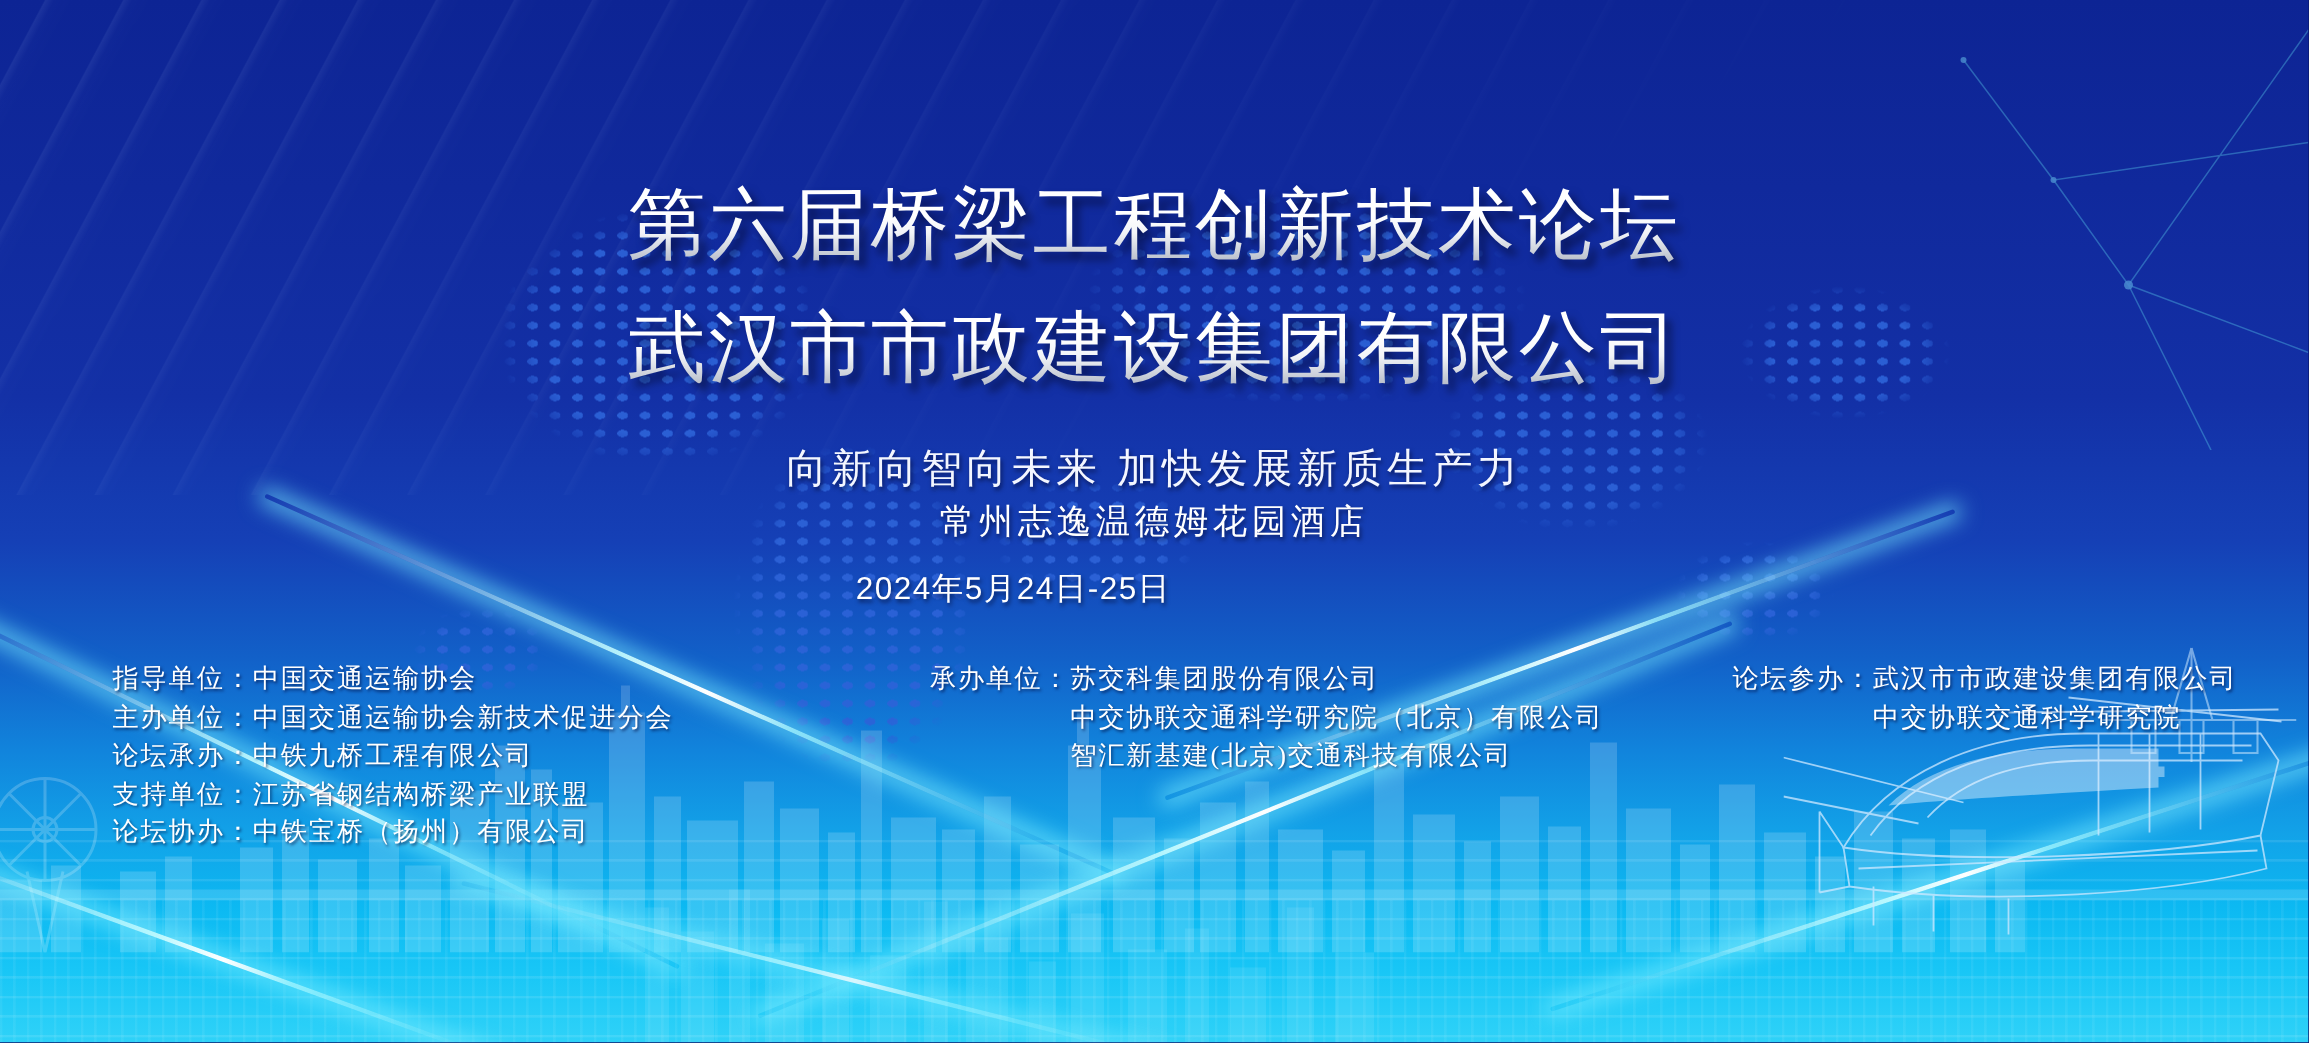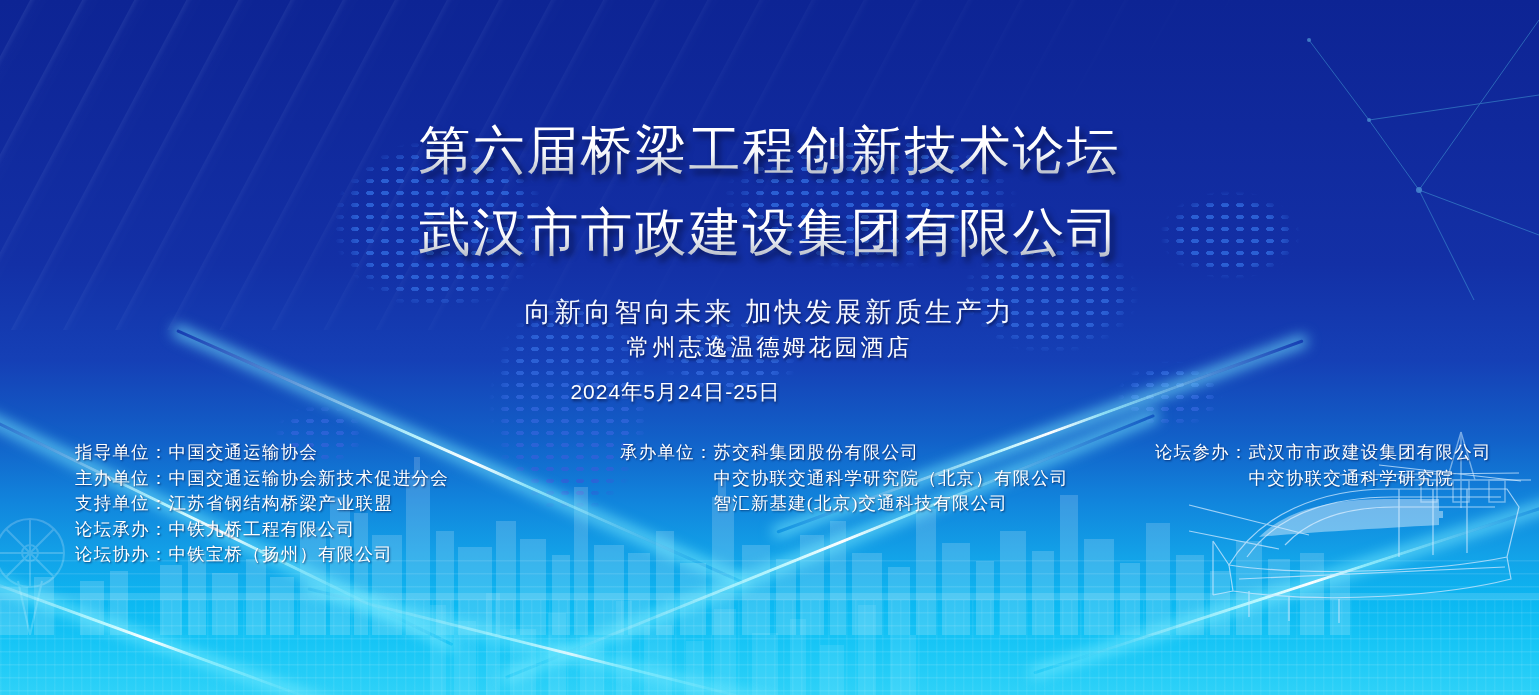--- a/index.html
+++ b/index.html
@@ -304,28 +304,28 @@
     <div class="col col-left">
       <div class="srow">
         <span class="slabel">指导单位：</span>
         <span class="sval">中国交通运输协会</span>
       </div>
       <div class="srow">
         <span class="slabel">主办单位：</span>
         <span class="sval">中国交通运输协会新技术促进分会</span>
       </div>
       <div class="srow">
+        <span class="slabel">论坛承办：</span>
+        <span class="sval">中铁九桥工程有限公司</span>
+      </div>
+      <div class="srow">
         <span class="slabel">支持单位：</span>
         <span class="sval">江苏省钢结构桥梁产业联盟</span>
       </div>
       <div class="srow">
-        <span class="slabel">论坛承办：</span>
-        <span class="sval">中铁九桥工程有限公司</span>
-      </div>
-      <div class="srow">
         <span class="slabel">论坛协办：</span>
         <span class="sval">中铁宝桥（扬州）有限公司</span>
       </div>
     </div>
 
     <div class="col col-mid">
       <div class="srow">
         <span class="slabel">承办单位：</span>
         <span class="sval">苏交科集团股份有限公司</span>
       </div>

